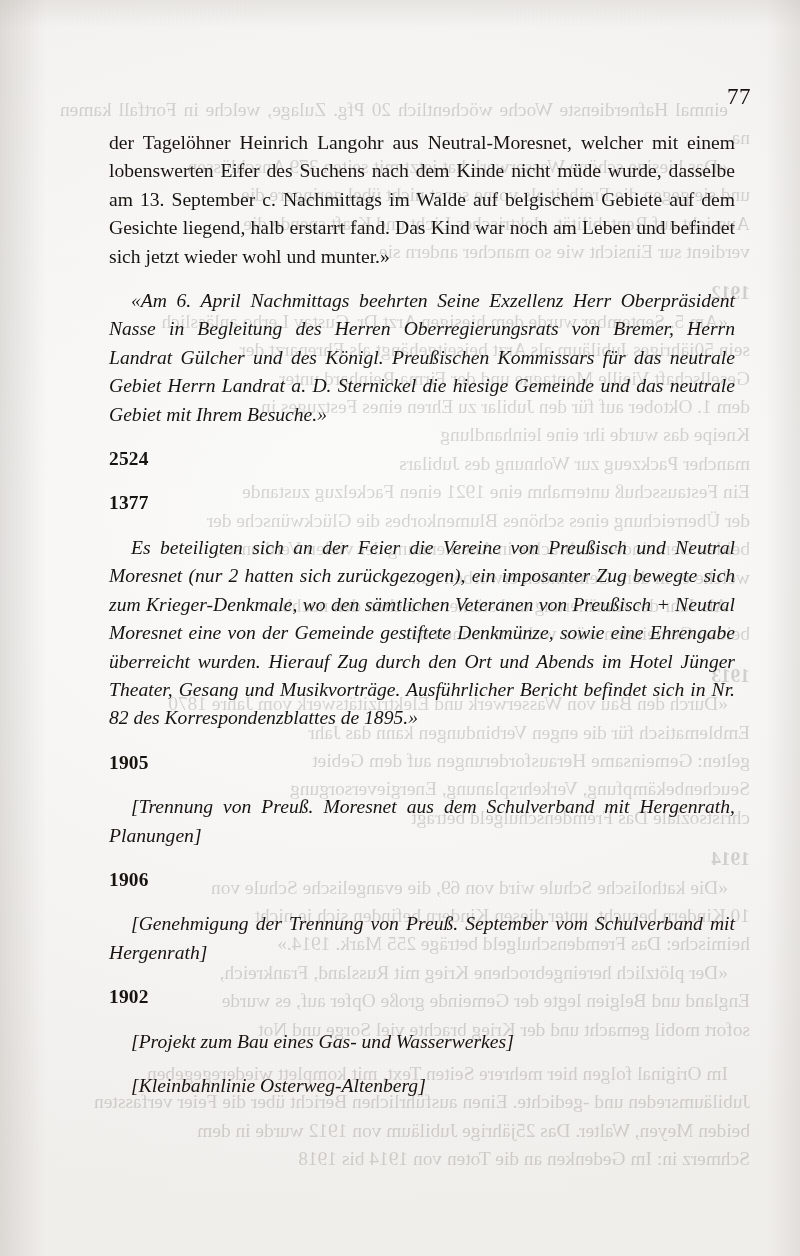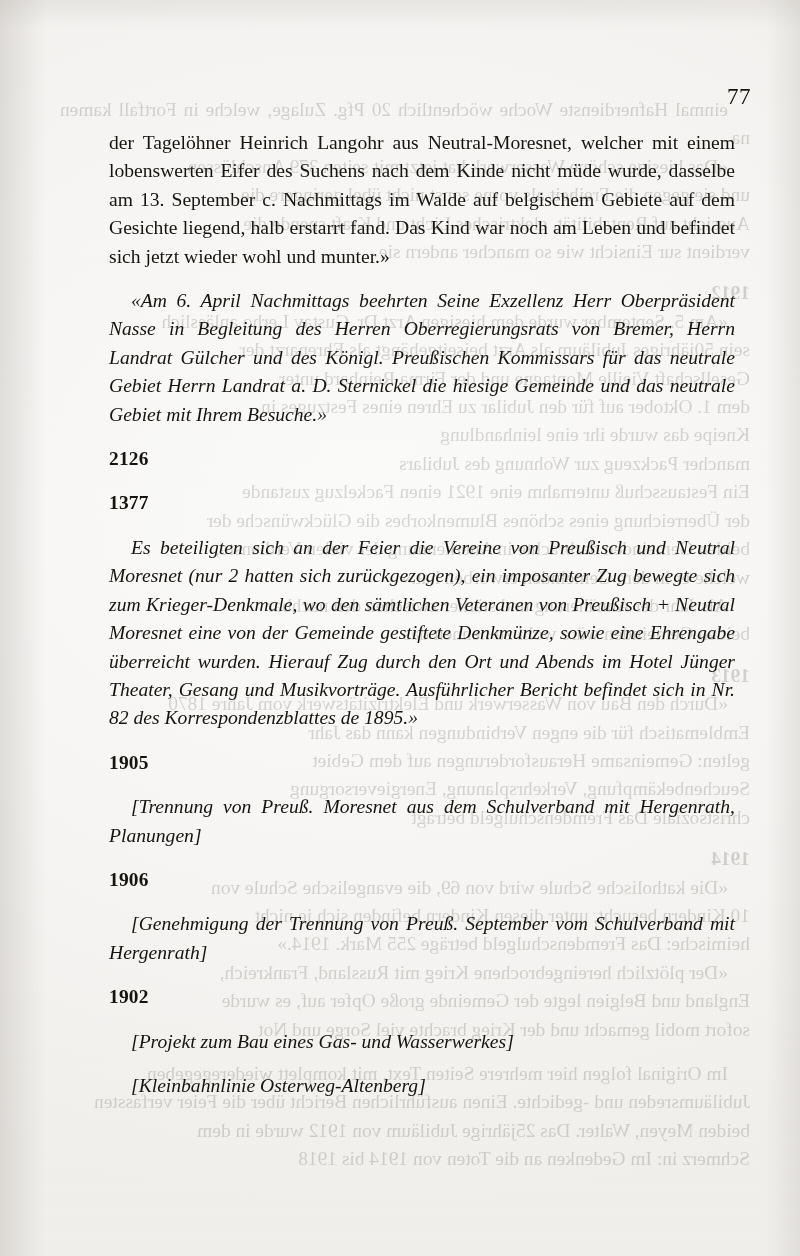--- a/index.html
+++ b/index.html
@@ -182,21 +182,21 @@
   <div class="content">
 
     <div class="folio">77</div>
 
     <div class="body-text">
 
       <p>der Tagelöhner Heinrich Langohr aus Neutral-Moresnet, welcher mit einem lobenswerten Eifer des Suchens nach dem Kinde nicht müde wurde, dasselbe am 13. September c. Nachmittags im Walde auf belgischem Gebiete auf dem Gesichte liegend, halb erstarrt fand. Das Kind war noch am Leben und befindet sich jetzt wieder wohl und munter.»</p>
 
       <p class="para-indent no-justify-last">«Am 6. April Nachmittags beehrten Seine Exzellenz Herr Oberpräsident Nasse in Begleitung des Herren Oberregierungsrats von Bremer, Herrn Landrat Gülcher und des Königl. Preußischen Kommissars für das neutrale Gebiet Herrn Landrat a. D. Sternickel die hiesige Gemeinde und das neutrale Gebiet mit Ihrem Besuche.»</p>
 
-      <p class="year-head">2126</p>
+      <p class="year-head">2524</p>
 
       <p class="year-head">1377</p>
       <p class="para-indent no-justify-last">Es beteiligten sich an der Feier die Vereine von Preußisch und Neutral Moresnet (nur 2 hatten sich zurückgezogen), ein imposanter Zug bewegte sich zum Krieger-Denkmale, wo den sämtlichen Veteranen von Preußisch + Neutral Moresnet eine von der Gemeinde gestiftete Denkmünze, sowie eine Ehrengabe überreicht wurden. Hierauf Zug durch den Ort und Abends im Hotel Jünger Theater, Gesang und Musikvorträge. Ausführlicher Bericht befindet sich in Nr. 82 des Korrespondenzblattes de 1895.»</p>
 
       <p class="year-head">1905</p>
       <p class="block-entry no-justify-last">[Trennung von Preuß. Moresnet aus dem Schulverband mit Hergenrath, Planungen]</p>
 
       <p class="year-head">1906</p>
       <p class="block-entry no-justify-last">[Genehmigung der Trennung von Preuß. September vom Schulverband mit Hergenrath]</p>
 

